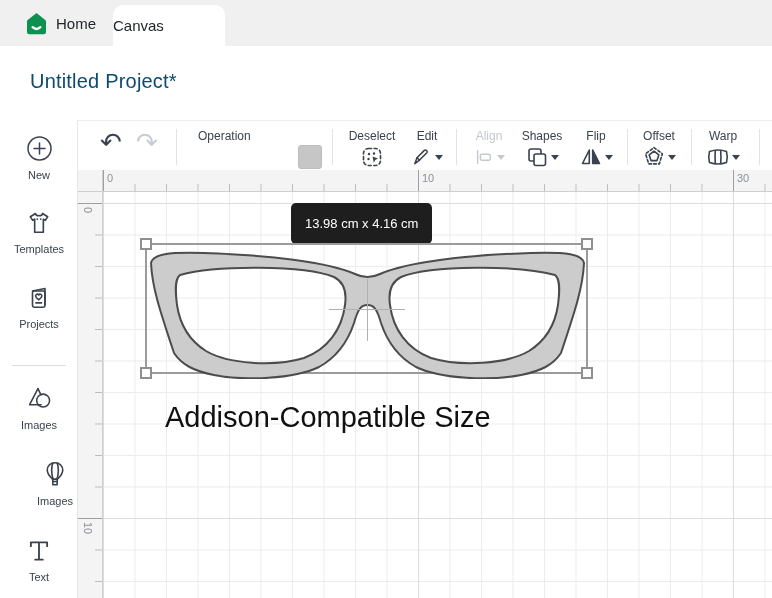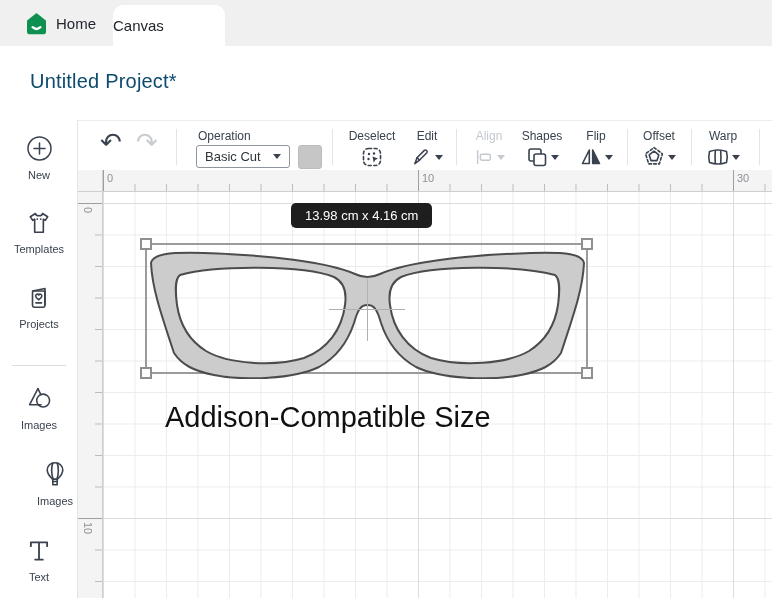--- a/index.html
+++ b/index.html
@@ -56,21 +56,21 @@
   .v-ruler span{position:absolute;left:4px;font-size:11px;color:#8d9298;writing-mode:vertical-rl;}
   .viewport{position:absolute;left:25px;top:22px;width:669px;height:406px;background:#ffffff;overflow:hidden;
       background-image:
         linear-gradient(to right,#dcdcdc 1px,transparent 1px),
         linear-gradient(to bottom,#dcdcdc 1px,transparent 1px),
         linear-gradient(to right,#ececec 1px,transparent 1px),
         linear-gradient(to bottom,#ececec 1px,transparent 1px);
       background-size:315px 100%,100% 315px,31.5px 100%,100% 31.5px;
       background-position:0 11px,0 11px,0 11px,0 11px;}
   .size-tooltip{position:absolute;left:188px;top:11px;height:25px;background:var(--tooltip-bg,#1e1e1e);
-      color:#fff;font-size:13px;border-radius:5px;display:flex;align-items:center;padding:0 14px;white-space:nowrap;}
+      color:#fff;font-size:13px;border-radius:5px;display:flex;align-items:center;padding:8px 14px;white-space:nowrap;}
   .selection{position:absolute;left:42px;top:51px;width:443px;height:131px;border:2px solid #9b9b9b;box-sizing:border-box;cursor:move;}
   .handle{position:absolute;width:12px;height:12px;background:#fdfdfd;border:2px solid #8f8f8f;box-sizing:border-box;}
   .handle.tl{left:-7px;top:-7px;}  .handle.tr{right:-7px;top:-7px;}
   .handle.bl{left:-7px;bottom:-7px;} .handle.br{right:-7px;bottom:-7px;}
   .crosshair-v{position:absolute;left:50%;top:34px;width:1px;height:62px;background:#b0b0b0;}
   .crosshair-h{position:absolute;top:64px;left:182px;width:76px;height:1px;background:#b0b0b0;}
   .glasses-svg{position:absolute;left:-1px;top:4px;}
   .canvas-text{position:absolute;left:62px;top:209px;font-size:29px;color:#101010;letter-spacing:0;white-space:nowrap;cursor:pointer;}
 </style>
 </head>
@@ -94,24 +94,20 @@
 <div class="titlebar">
   <div class="title">Untitled Project*</div>
 </div>
 
 <div class="toolbar">
   <span class="undo">↶</span>
   <span class="redo">↷</span>
   <div class="tdiv" style="left:98px;"></div>
 
   <div class="op-label">Operation</div>
-  <div class="op-select">
-    <span>Basic Cut</span>
-    <span class="caret"></span>
-  </div>
   <div class="swatch"></div>
   <div class="tdiv" style="left:254px;"></div>
 
   <div class="tool" style="left:267px;width:54px;">
     <div class="tool-label">Deselect</div>
     <div class="tool-iconrow">
       <svg class="ticon" width="22" height="22" viewBox="0 0 22 22">
         <rect x="2.5" y="2.5" width="17" height="17" rx="5" stroke-dasharray="3 2.6"></rect>
         <circle cx="8" cy="8" r="1.2" fill="#39424e" stroke="none"></circle>
         <circle cx="13" cy="7.5" r="1.2" fill="#39424e" stroke="none"></circle>

